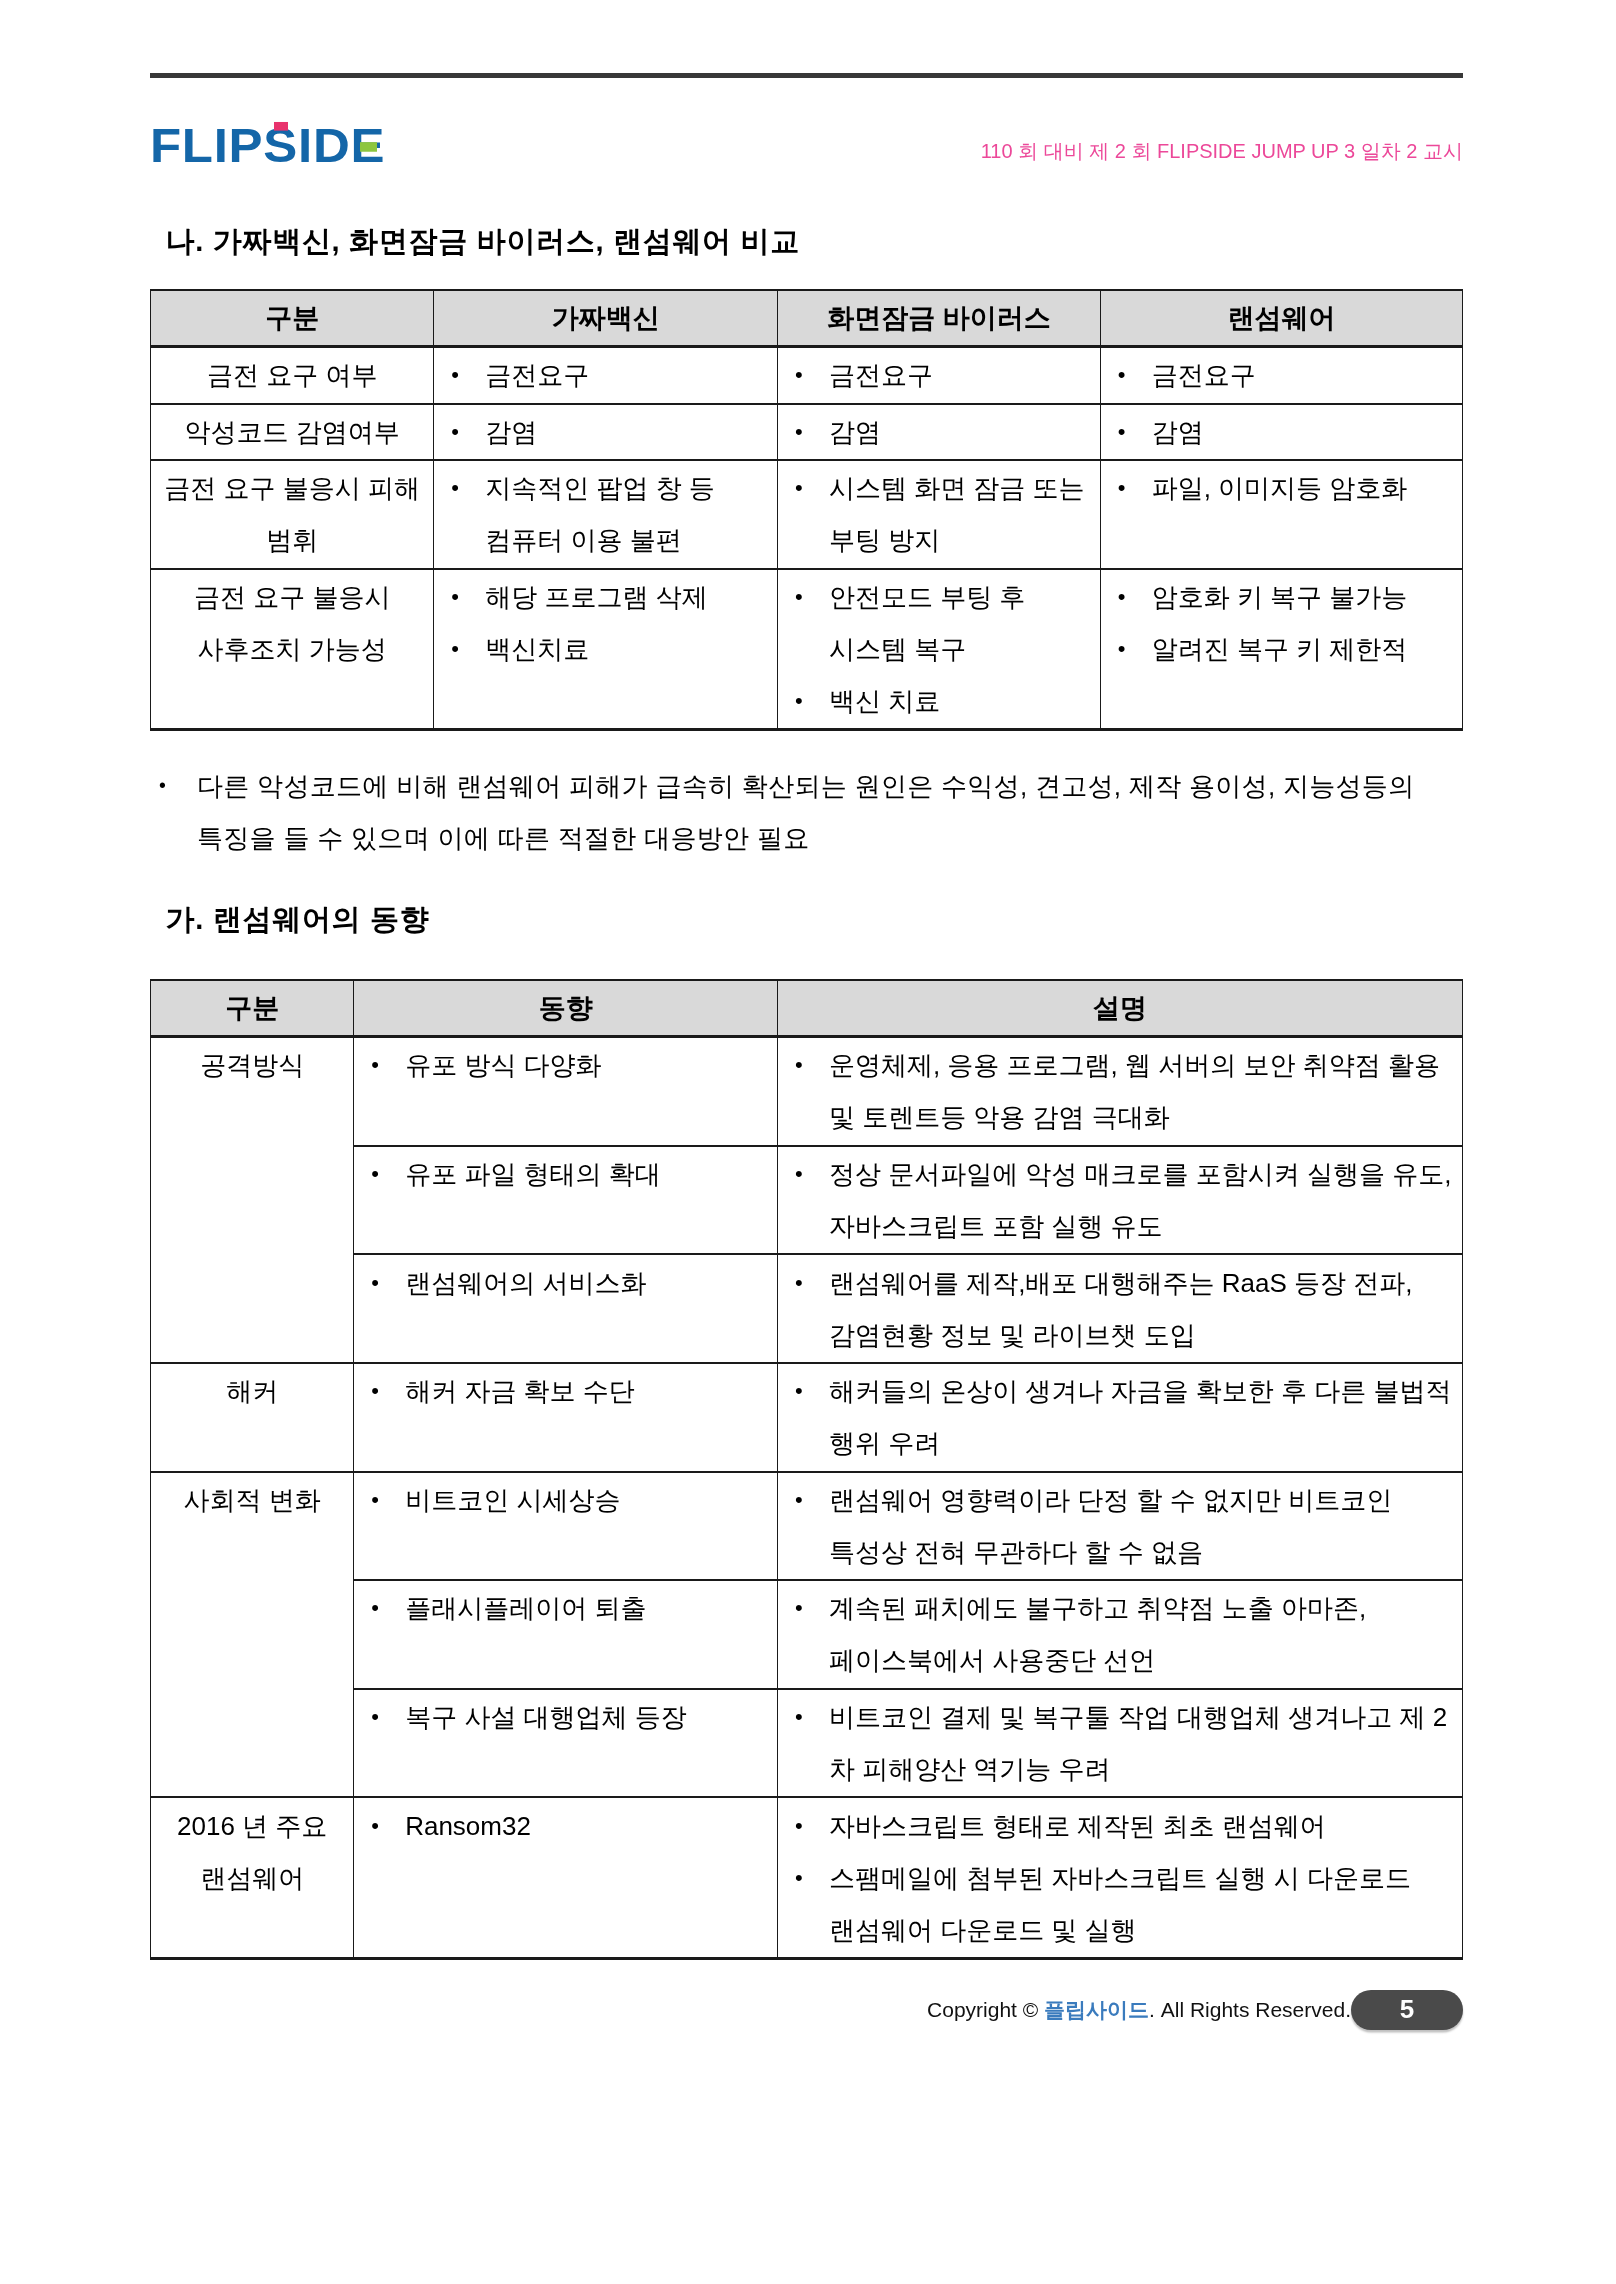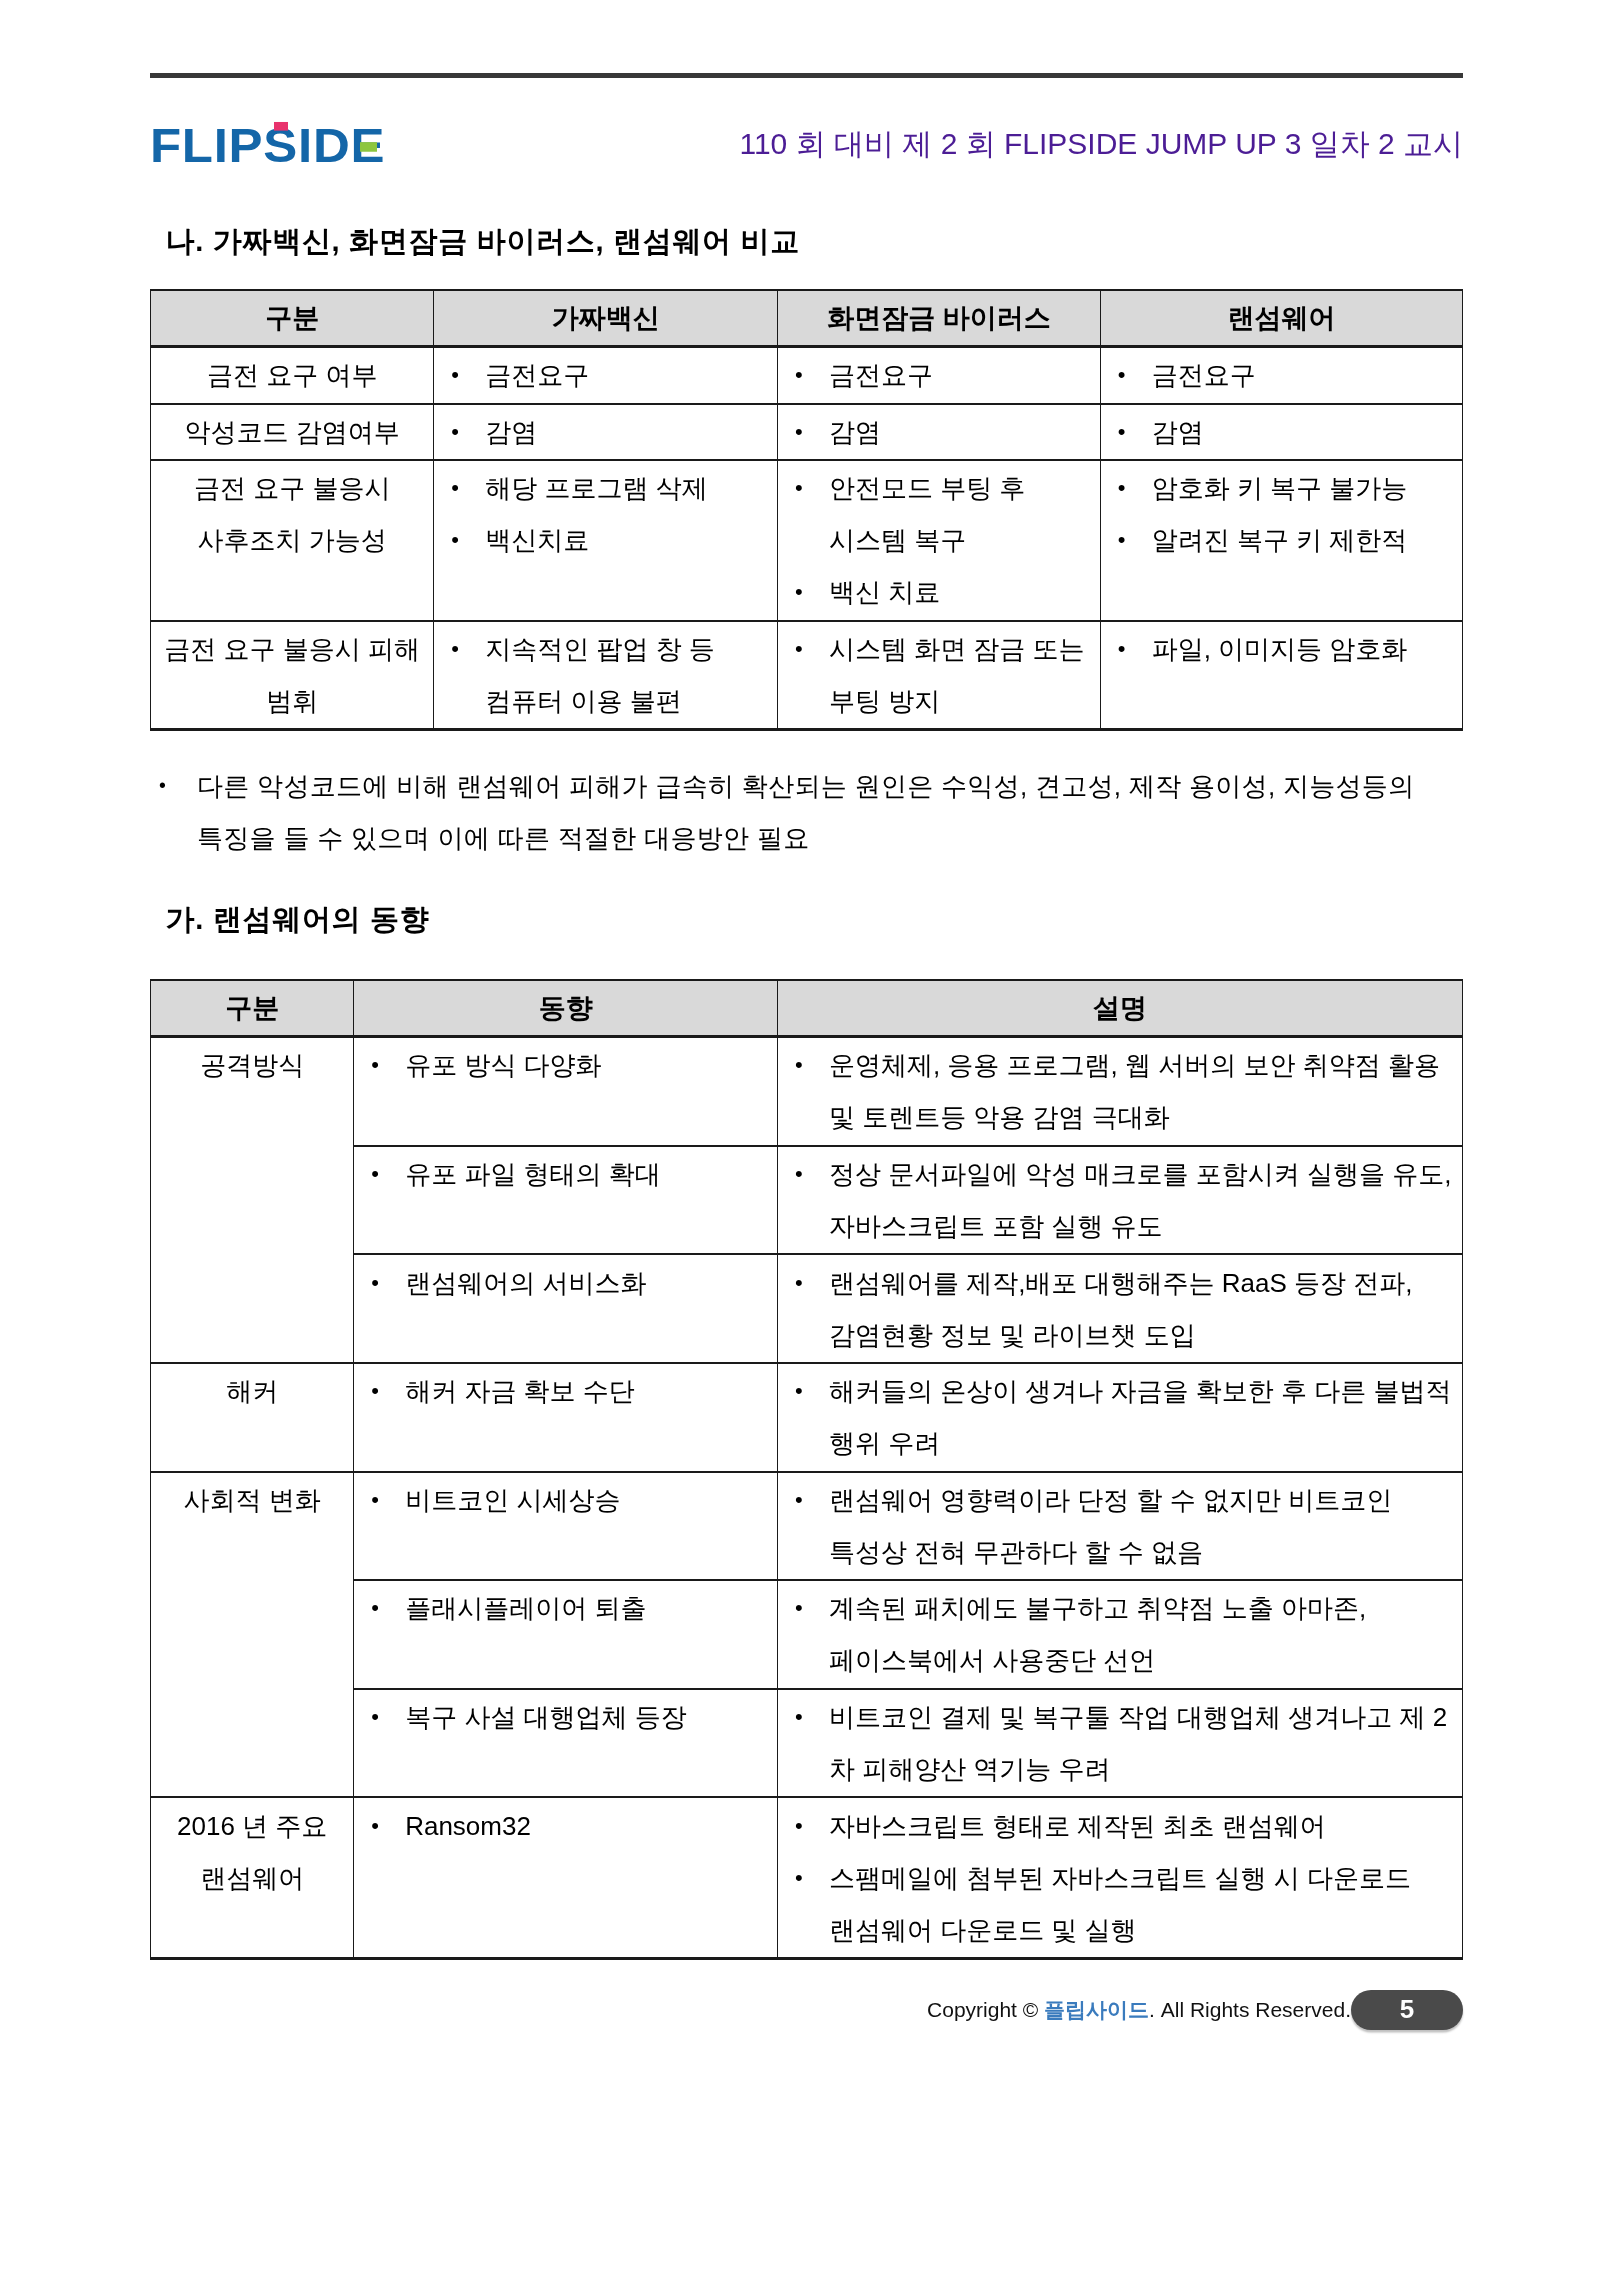--- a/index.html
+++ b/index.html
@@ -8,21 +8,21 @@
 
   .top-rule{margin-top:73px;height:5.2px;background:#383838;}
 
   .header-row{display:flex;justify-content:space-between;align-items:flex-end;margin-top:38px;height:55px;}
   .logo{display:flex;align-items:flex-end;line-height:1;}
   .logo .lg{position:relative;display:inline-block;font-weight:bold;font-size:51px;letter-spacing:0.7px;color:#1466a8;transform:scaleY(0.96);}
   .logo .acc{position:absolute;display:block;}
   .logo .l-f .acc{left:8%;top:44%;width:44%;height:19%;background:#7cc0ec;}
   .logo .l-s .acc{left:30%;top:1%;width:42%;height:18%;background:#e8336d;}
   .logo .l-e .acc{left:28%;top:44%;width:48%;height:19%;background:#8dc63f;}
-  .course{font-size:30px;color:#4c1d95;padding-bottom:6.5px;letter-spacing:0px;}
+  .course{font-size:20px;color:#ec4899;padding-bottom:6.5px;letter-spacing:0px;}
 
   .h-na{margin:53px 0 0 15.6px;font-size:29px;font-weight:bold;letter-spacing:0.7px;}
   .h-3{margin:56px 0 0 0;font-size:32px;font-weight:bold;letter-spacing:0.7px;}
   .h-ga{margin:38px 0 0 15.6px;font-size:29px;font-weight:bold;letter-spacing:0.7px;}
   h1,h2{line-height:1.2;}
 
   table{border-collapse:collapse;width:100%;table-layout:fixed;}
   .cmp{margin-top:30px;}
   .trend{margin-top:42px;}
   table{border-top:2.6px solid #1a1a1a;border-bottom:3.3px solid #1a1a1a;border-left:1.3px solid #1a1a1a;border-right:1.3px solid #1a1a1a;}
@@ -123,20 +123,41 @@
             </div>
           </td>
         <td>
             <div class="li">
               <span class="dot">•</span>
               <span class="txt">감염</span>
             </div>
           </td>
       </tr>
       <tr>
+        <td class="lbl">금전 요구 불응시 피해 범휘</td>
+        <td>
+            <div class="li">
+              <span class="dot">•</span>
+              <span class="txt">지속적인 팝업 창 등 컴퓨터 이용 불편</span>
+            </div>
+          </td>
+        <td>
+            <div class="li">
+              <span class="dot">•</span>
+              <span class="txt">시스템 화면 잠금 또는 부팅 방지</span>
+            </div>
+          </td>
+        <td>
+            <div class="li">
+              <span class="dot">•</span>
+              <span class="txt">파일, 이미지등 암호화</span>
+            </div>
+          </td>
+      </tr>
+      <tr>
         <td class="lbl">금전 요구 불응시 사후조치 가능성</td>
         <td>
           <div class="li">
               <span class="dot">•</span>
               <span class="txt">해당 프로그램 삭제</span>
             </div>
           <div class="li">
               <span class="dot">•</span>
               <span class="txt">백신치료</span>
             </div>
@@ -154,41 +175,20 @@
         <td>
           <div class="li">
               <span class="dot">•</span>
               <span class="txt">암호화 키 복구 불가능</span>
             </div>
           <div class="li">
               <span class="dot">•</span>
               <span class="txt">알려진 복구 키 제한적</span>
             </div>
         </td>
-      </tr>
-      <tr>
-        <td class="lbl">금전 요구 불응시 피해 범휘</td>
-        <td>
-            <div class="li">
-              <span class="dot">•</span>
-              <span class="txt">지속적인 팝업 창 등 컴퓨터 이용 불편</span>
-            </div>
-          </td>
-        <td>
-            <div class="li">
-              <span class="dot">•</span>
-              <span class="txt">시스템 화면 잠금 또는 부팅 방지</span>
-            </div>
-          </td>
-        <td>
-            <div class="li">
-              <span class="dot">•</span>
-              <span class="txt">파일, 이미지등 암호화</span>
-            </div>
-          </td>
       </tr>
     </tbody>
   </table>
 
   <div class="note">
     <span class="note-dot">•</span>
     <span class="note-text">다른 악성코드에 비해 랜섬웨어 피해가 급속히 확산되는 원인은 수익성, 견고성, 제작 용이성, 지능성등의 특징을 들 수 있으며 이에 따른 적절한 대응방안 필요</span>
   </div>
 
   <h2 class="h-ga">가. 랜섬웨어의 동향</h2>

